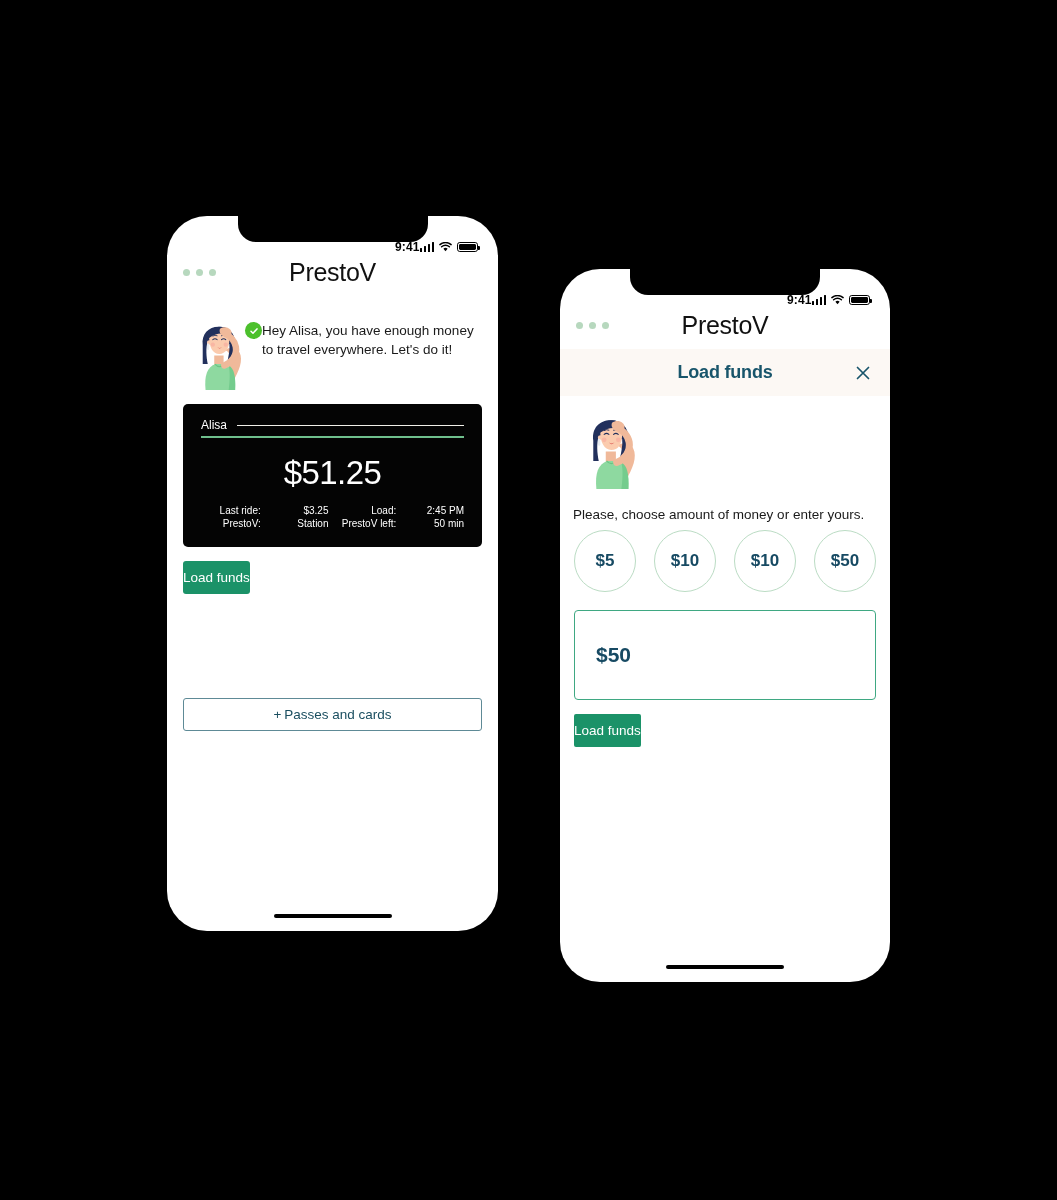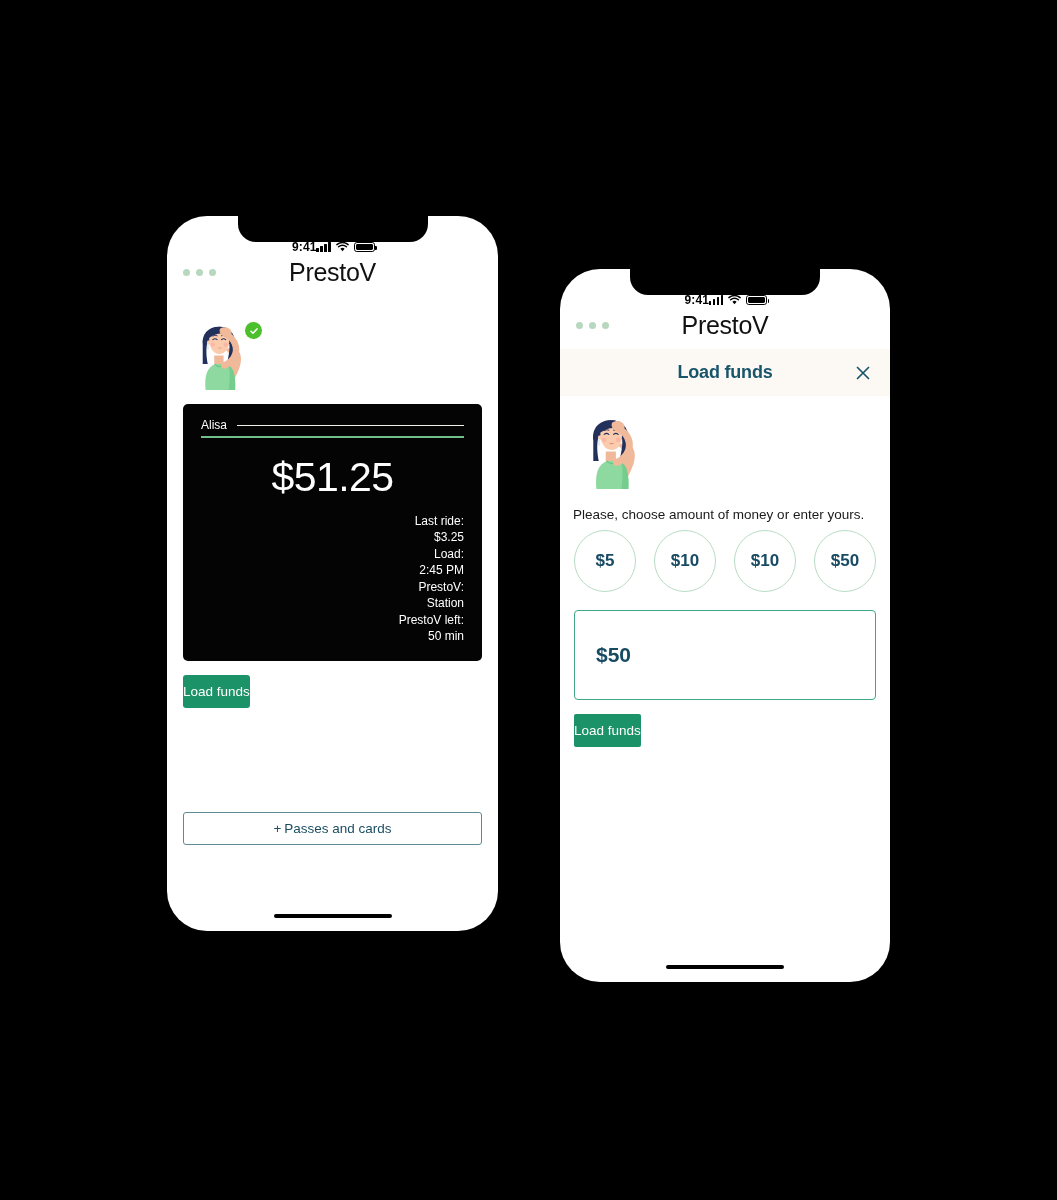--- a/index.html
+++ b/index.html
@@ -30,21 +30,21 @@
     border-bottom-right-radius: 18px;
     z-index: 30;
   }
   #phone-1 .notch { width: 190px; height: 26px; }
   #phone-2 .notch { width: 190px; height: 26px; }
 
   .statusbar {
     position: absolute; top: 12px; left: 0; right: 0;
     height: 32px;
     display: flex; align-items: center;
-    justify-content: center;
+    justify-content: flex-end;
     padding: 6px 20px 0 22px;
     z-index: 25;
   }
   .status-time {
     font-size: 12px; font-weight: bold; color: #000;
     letter-spacing: 0.1px;
   }
   .status-icons { display: flex; align-items: center; gap: 5px; }
 
   .sig { display: flex; align-items: flex-end; gap: 1.5px; height: 10px; }
@@ -128,30 +128,30 @@
   .card-name-line {
     flex: 1; height: 1px; background: #f0efe8;
     position: relative; top: -3px;
   }
   .card-green-line {
     height: 1.5px; background: #6FBF8C;
     margin-top: 4px;
   }
   .card-balance {
     text-align: center;
-    font-size: 41px; font-weight: 400;
+    font-size: 33px; font-weight: 400;
     color: #ffffff; letter-spacing: -0.6px;
     margin-top: 16px;
   }
   .card-rows {
     margin-top: 13px;
     display: grid;
-    grid-template-columns: 1fr;
+    grid-template-columns: 1fr 1fr 1fr 1fr;
     column-gap: 8px; row-gap: 2.5px;
-    font-size: 12px; color: #ffffff;
+    font-size: 10px; color: #ffffff;
   }
   .card-rows .lbl { text-align: right; }
   .card-rows .val { text-align: right; }
 
   
   .btn-primary {
     display: block;
     margin: 14px 16px 0 16px;
     height: 33px;
     background: #1B9268;
@@ -337,20 +337,21 @@
 
           <path d="M62 66 C70 70 72 82 71 100 L62 100 C64 86 64 74 62 66 Z" fill="#74CC8D"></path>
 
           <path d="M43 64 q6 7 13 0" stroke="#6BC483" stroke-width="1.6" fill="none"></path>
 
           <path d="M56 66 C66 62 74 52 72 40 C70 30 62 24 58 22" stroke="#F0B99A" stroke-width="9" fill="none" stroke-linecap="round"></path>
 
           <path d="M50 15 C56 11 64 13 66 19 C67 24 62 27 57 26 C52 25 48 20 50 15 Z" fill="#F0B99A"></path>
         </svg>
       </div>
+      <div class="greet-text">Hey Alisa, you have enough money to travel everywhere. Let's do it!</div>
     </div>
 
     <div class="balance-card">
       <div class="card-name-row">
         <span class="card-name">Alisa</span>
         <span class="card-name-line"></span>
       </div>
       <div class="card-green-line"></div>
       <div class="card-balance">$51.25</div>
       <div class="card-rows">

